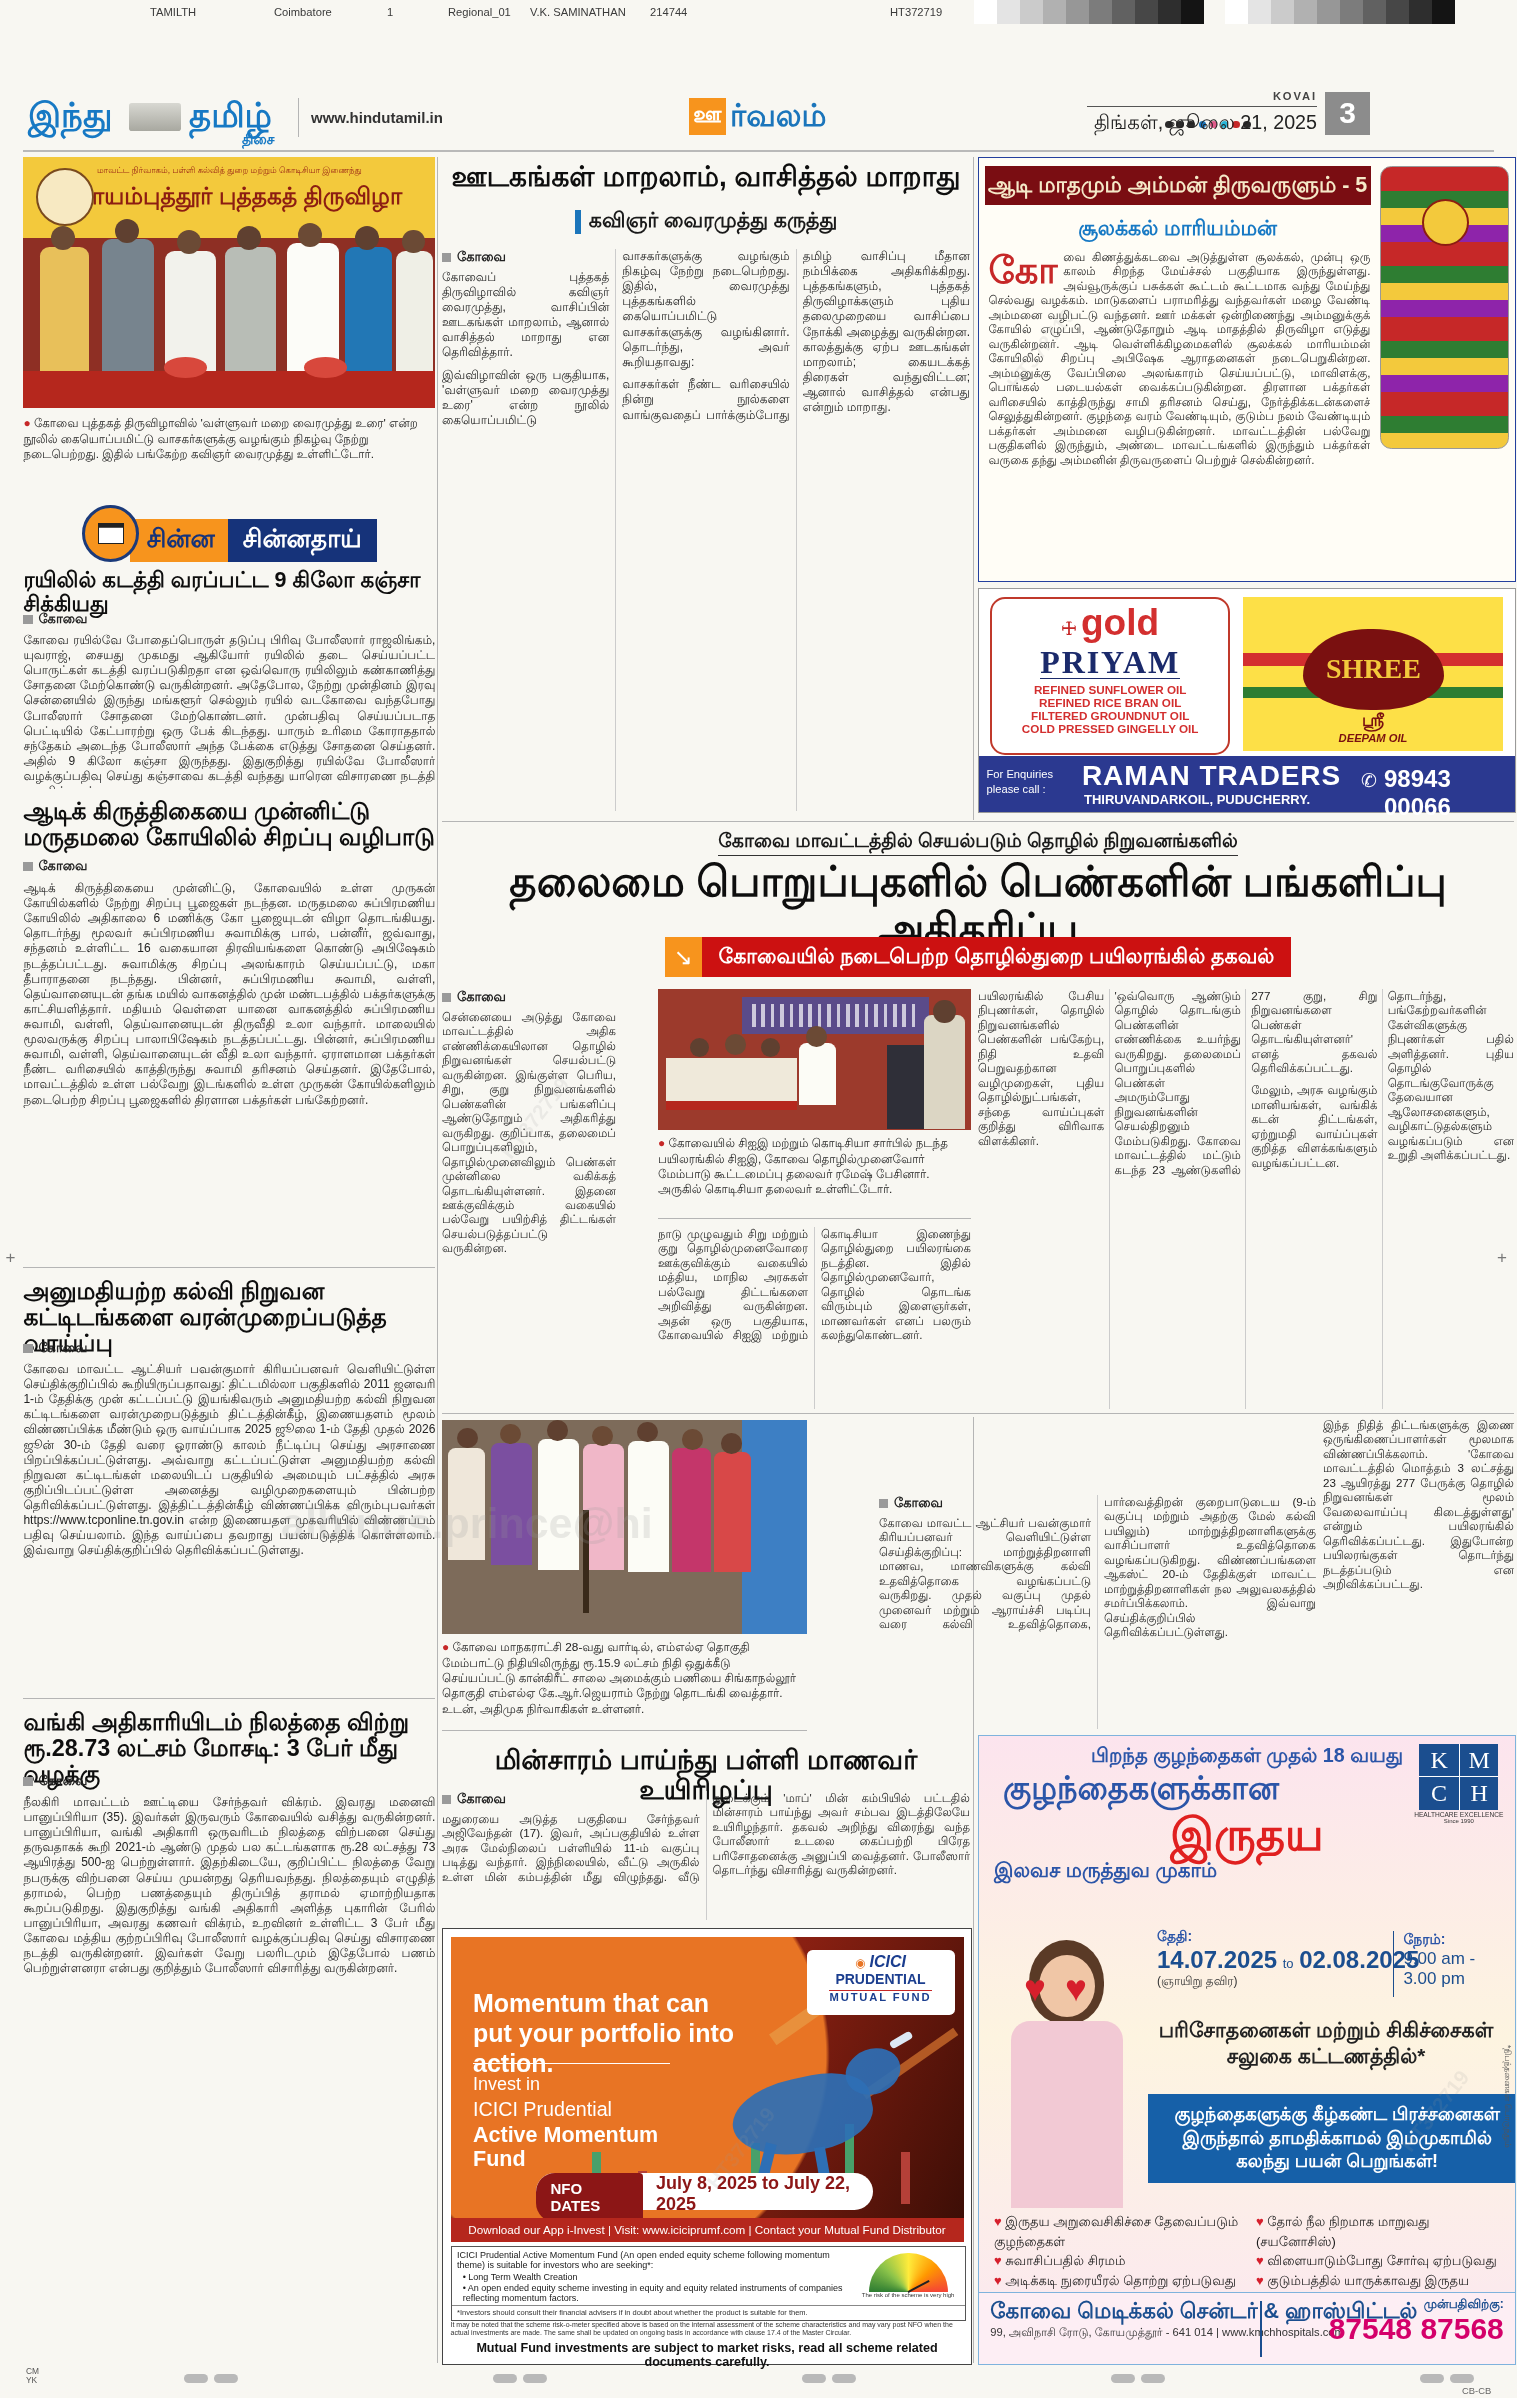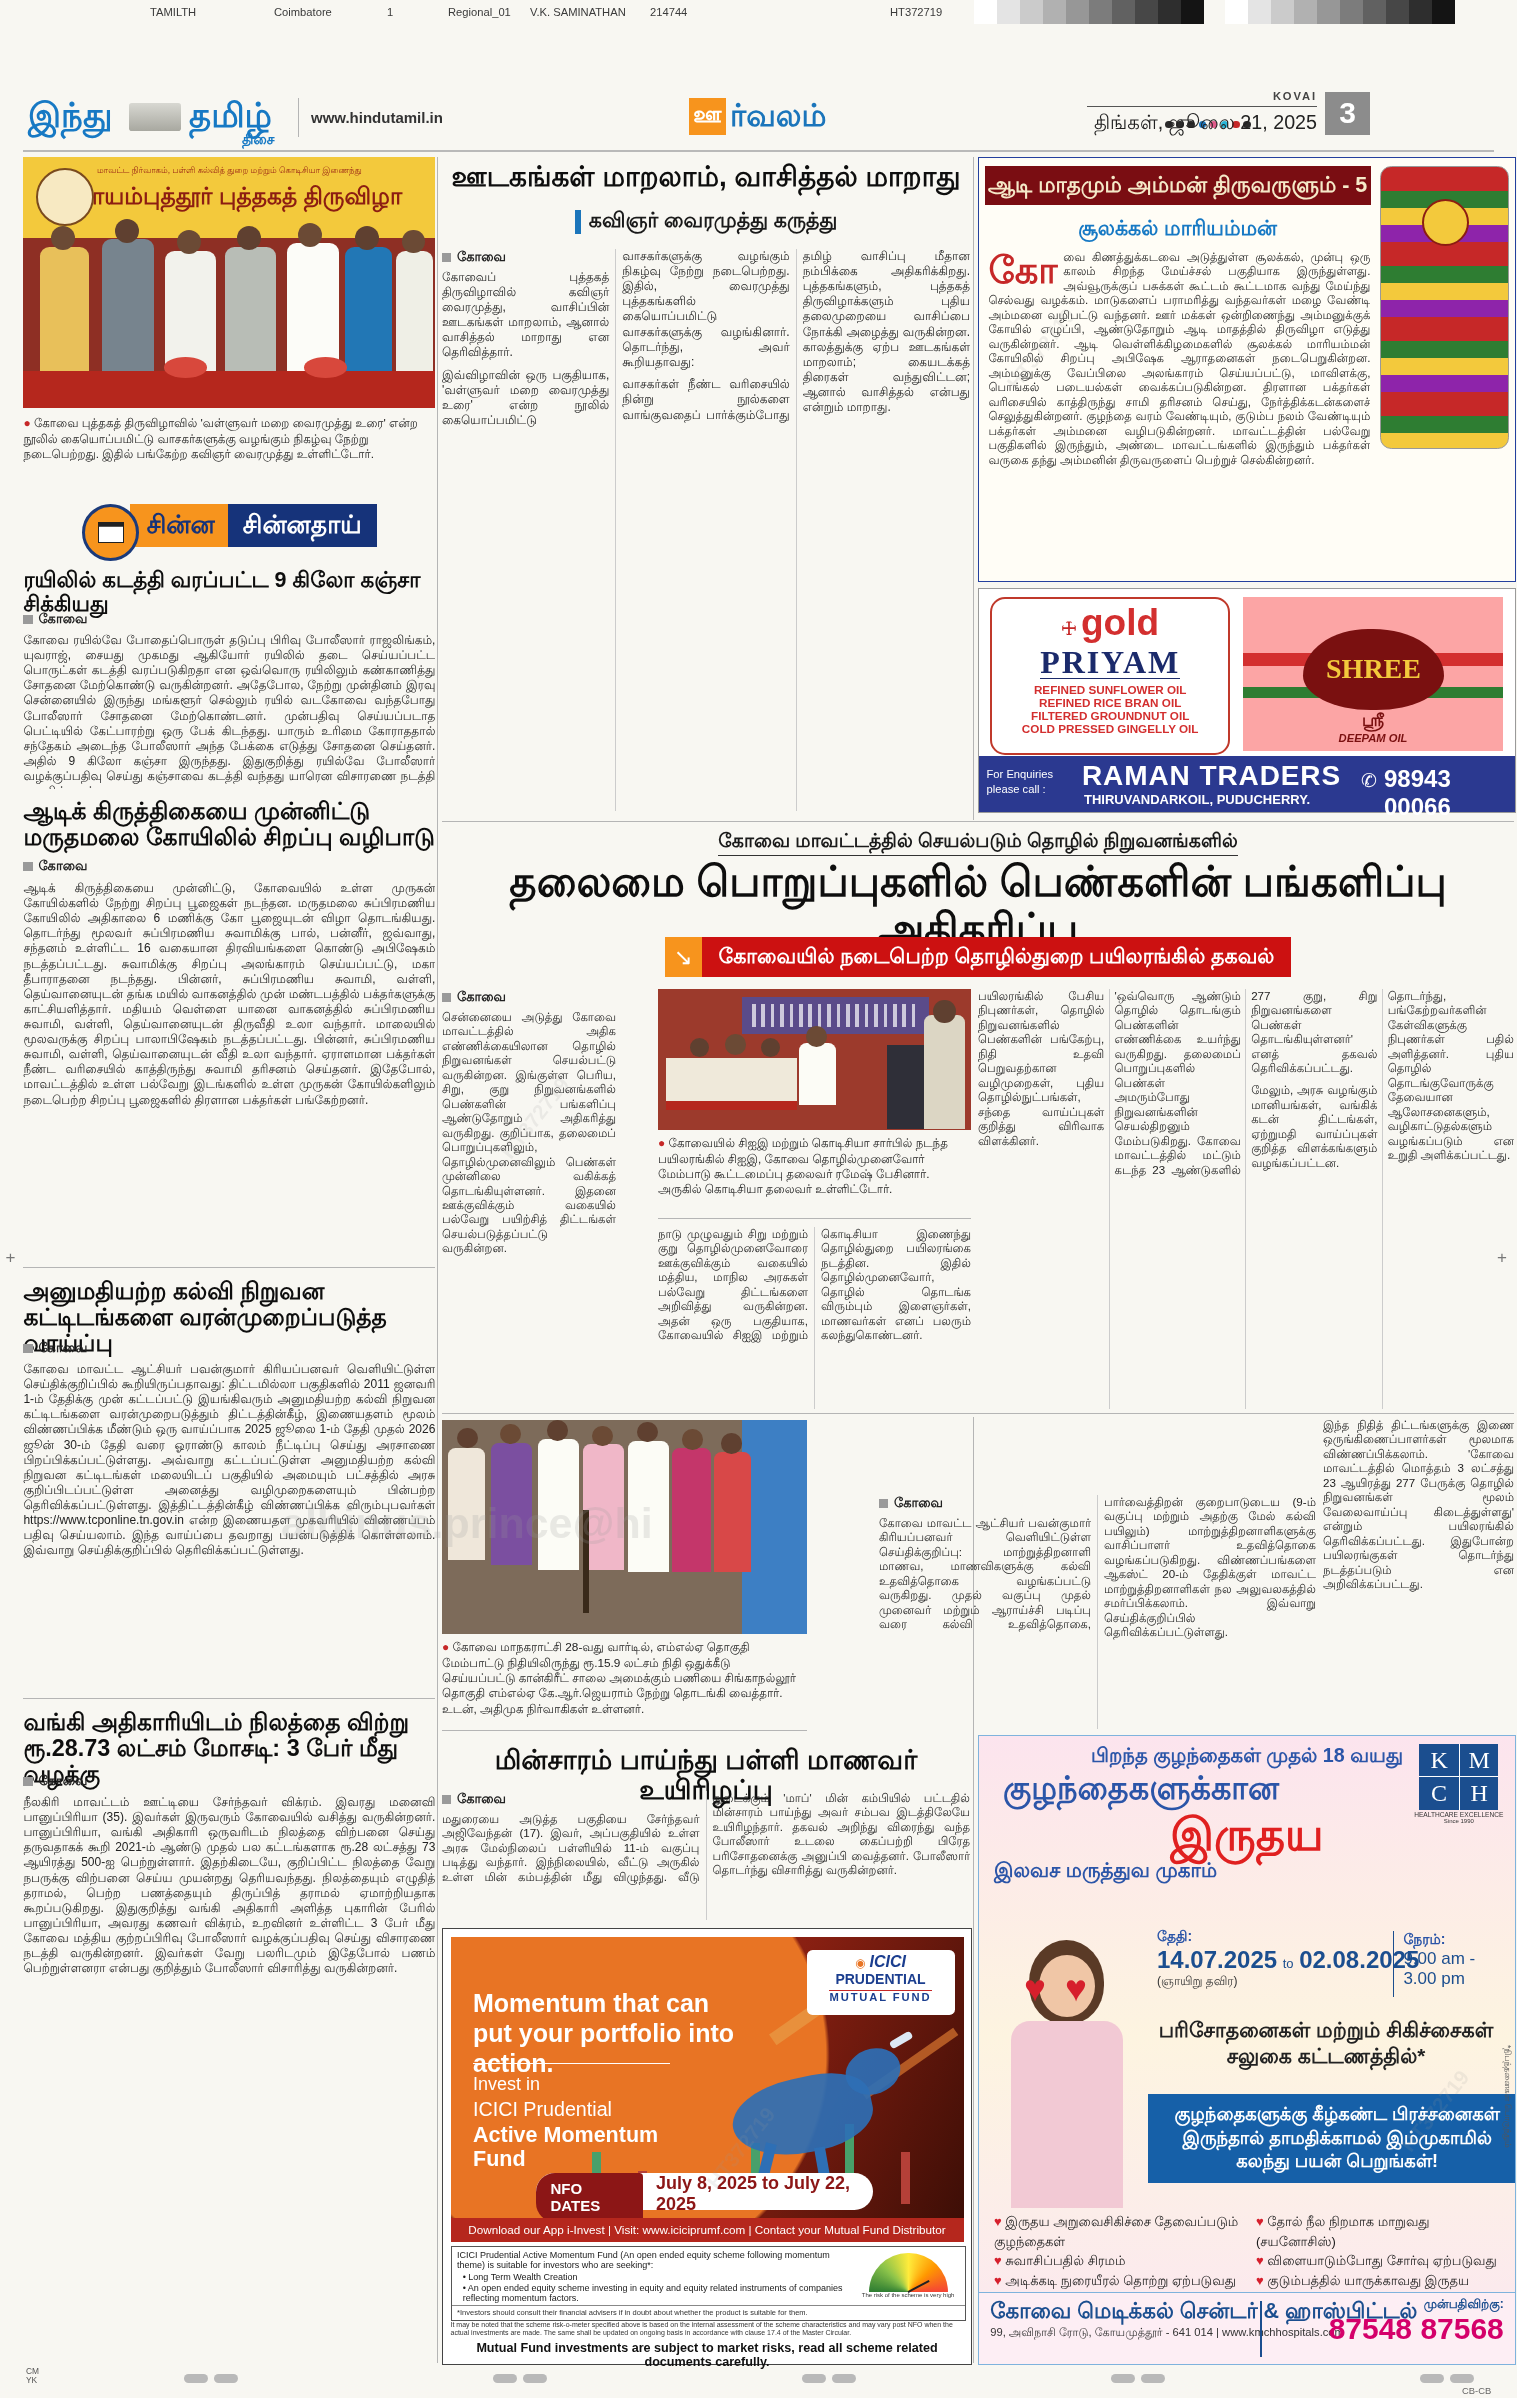--- a/index.html
+++ b/index.html
@@ -95,21 +95,21 @@
 
     <div class="abs" style="left:0;top:214px;width:412px;height:37px;background:#b5271d"></div>
     <div class="abs" style="left:141px;top:200px;width:43px;height:20.6px;border-radius:50%;background:#d8483c"></div>
     <div class="abs" style="left:281px;top:200px;width:43px;height:20.6px;border-radius:50%;background:#d8483c"></div>
   </div>
   <div class="abs cap" style="left:23.4px;top:416px;width:412px">
     <span class="dot">●</span>
     <span>கோவை புத்தகத் திருவிழாவில் 'வள்ளுவர் மறை வைரமுத்து உரை' என்ற நூலில் கையொப்பமிட்டு வாசகர்களுக்கு வழங்கும் நிகழ்வு நேற்று நடைபெற்றது. இதில் பங்கேற்ற கவிஞர் வைரமுத்து உள்ளிட்டோர்.</span>
   </div>
 
-  <div class="abs" style="left:23.4px;top:504px;width:412px;height:58px;display:flex;align-items:flex-start;justify-content:center">
+  <div class="abs" style="left:23.4px;top:504px;width:412px;height:58px;display:flex;align-items:flex-end;justify-content:center">
     <div style="width:51px;height:51px;border-radius:50%;background:#f7941d;border:3.7px solid #1b3a7a;display:flex;align-items:center;justify-content:center;z-index:2">
       <div style="width:24px;height:19px;background:#fff;border:1.9px solid #222;box-shadow:inset 0 3.7px 0 #222"></div>
     </div>
     <div style="background:#f7941d;color:#16337a;font-weight:bold;font-size:25px;padding:5.6px 13px 5.6px 17px;margin-left:-9.4px">சின்ன</div>
     <div style="background:#16337a;color:#fff;font-weight:bold;font-size:25px;padding:5.6px 15px">சின்னதாய்</div>
   </div>
 
   <div class="abs headline" style="left:23.4px;top:568px;width:412px;font-size:21.5px">ரயிலில் கடத்தி வரப்பட்ட 9 கிலோ கஞ்சா சிக்கியது</div>
   <div class="abs byline" style="left:23.4px;top:611px">
       <span class="sq"></span>
@@ -170,21 +170,21 @@
   <div class="abs" style="left:978px;top:588px;width:536px;height:223px;background:#fff;border:0.9px solid #9a9a9a">
     <div class="abs ctr" style="left:11.2px;top:7.5px;width:236px;height:154px;border:2.8px solid #c0392b;border-radius:15px">
       <div style="margin-top:3.7px"><span style="font-size:19px;color:#c62828">🜊</span>
         <span class="b" style="font-size:37px;color:#d32f2f">gold</span></div>
       <div class="b" style="font-size:32px;color:#1b2a6b;font-family:'Liberation Serif',serif;letter-spacing:1.9px;border-bottom:1.9px solid #1b2a6b;display:inline-block;line-height:1">PRIYAM</div>
       <div class="b" style="font-size:11.7px;color:#d32f2f;margin-top:3.7px">REFINED SUNFLOWER OIL</div>
       <div class="b" style="font-size:11.7px;color:#d32f2f">REFINED RICE BRAN OIL</div>
       <div class="b" style="font-size:11.7px;color:#d32f2f">FILTERED GROUNDNUT OIL</div>
       <div class="b" style="font-size:11.7px;color:#d32f2f">COLD PRESSED GINGELLY OIL</div>
     </div>
-    <div class="abs ctr" style="left:264px;top:7.5px;width:260px;height:154px;background:#fca5a5">
+    <div class="abs ctr" style="left:264px;top:7.5px;width:260px;height:154px;background:#fde047">
       <div class="abs" style="left:0;top:56px;width:260px;height:13px;background:#d32f2f"></div>
       <div class="abs" style="left:0;top:90px;width:260px;height:11.2px;background:#2e7d32"></div>
       <div class="abs" style="left:60px;top:32px;width:141px;height:81px;background:#7a1010;border-radius:48% 52% 50% 50%/60% 60% 44% 44%;display:flex;align-items:center;justify-content:center">
         <span class="b" style="color:#f3c93c;font-size:28px;font-family:'Liberation Serif',serif">SHREE</span>
       </div>
       <div class="abs b" style="left:0;top:114px;width:260px;font-size:17px;color:#7a1010">ஸ்ரீ</div>
       <div class="abs b" style="left:0;top:135px;width:260px;font-size:11.2px;color:#7a1010;font-style:italic">DEEPAM OIL</div>
     </div>
     <div class="abs" style="left:0;top:167px;width:536px;height:56px;background:#2b3990;color:#fff">
       <div class="abs" style="left:7.5px;top:11.2px;font-size:11.2px;line-height:1.3">

